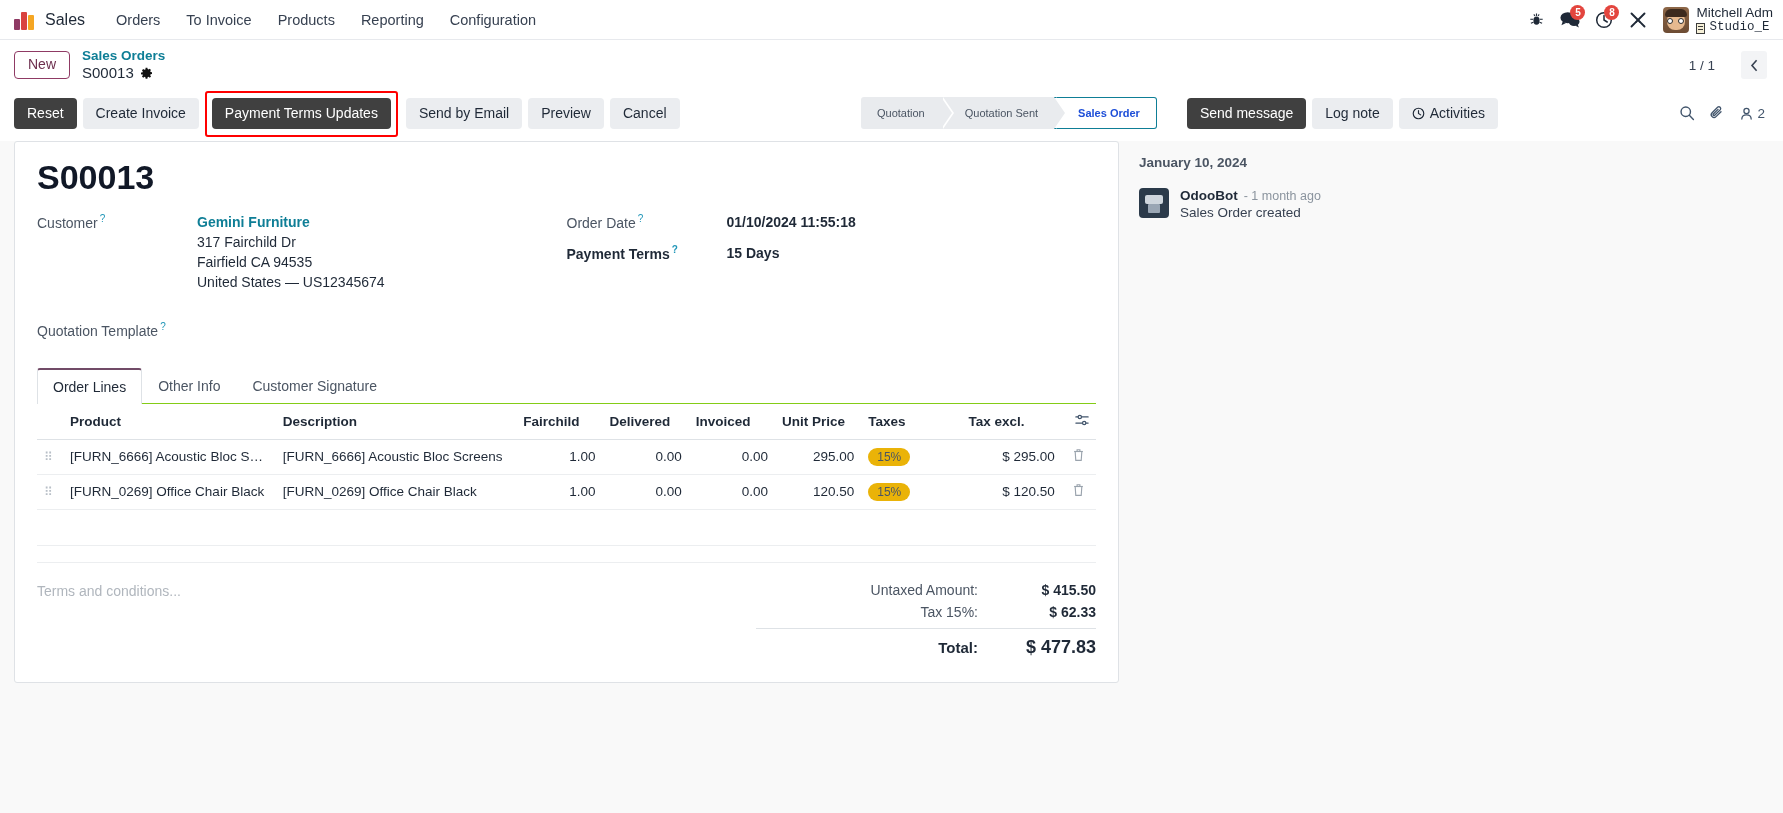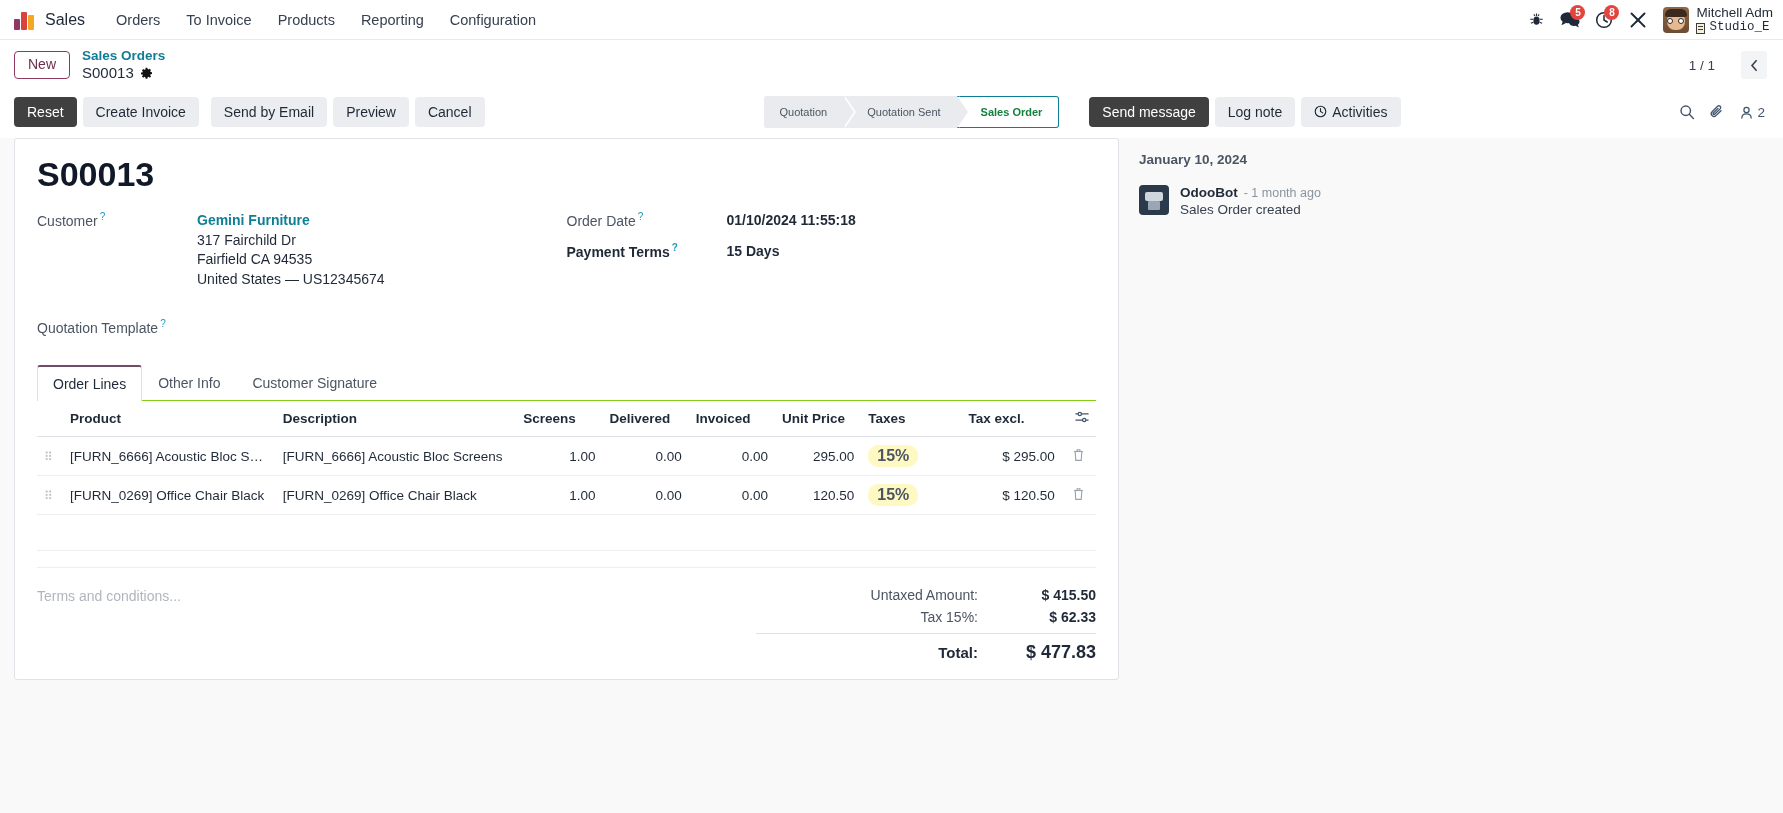--- a/index.html
+++ b/index.html
@@ -122,21 +122,21 @@
     border-left: 11px solid #e9ebee;
   }
   .st::before {
     content: ""; position: absolute; right: -13px; top: 0;
     width: 0; height: 0; z-index: 1;
     border-top: 16px solid transparent; border-bottom: 16px solid transparent;
     border-left: 11px solid #ffffff;
   }
   .st-last::after, .st-last::before { display: none; }
   .st.active {
-    background: #fff; color: #15803d; font-weight: 600;
+    background: #fff; color: #1d4ed8; font-weight: 600;
     border: 1px solid #0e7e96; border-left: 0; border-radius: 0 3px 3px 0;
   }
   .st.active::after { border-left-color: #fff; }
   .st.active::before { border-left-color: #0e7e96; right: -12px; }
 
   .chatter-actions { display: flex; align-items: center; margin-left: 30px; }
   .chatter-tools { display: flex; align-items: center; gap: 14px; margin-left: auto; padding-right: 2px; }
   .ct-ico { color: #41546b; cursor: pointer; display: flex; align-items: center; gap: 3px; font-size: 13.5px; }
 
   
@@ -192,22 +192,22 @@
   .c-prod   { width: 212px; }
   .c-desc   { width: 240px; }
   .c-num    { width: 86px; text-align: right; }
   .c-tax    { width: 100px; text-align: left; }
   .c-excl   { width: 100px; text-align: right; }
   .c-del    { width: 34px; text-align: center; }
   th.c-num, th.c-excl { text-align: right; }
   th.c-tax { text-align: left; }
   .handle { color: #b8bfc7; cursor: grab; font-size: 12px; letter-spacing: 1px; line-height: 1; }
   .tax-pill {
-    display: inline-block; background: #fef9c3; color: #4b5563;
-    border-radius: 10px; padding: 2px 9px; font-size: 16px; font-weight: bold;
+    display: inline-block; background: #eab308; color: #4b5563;
+    border-radius: 10px; padding: 2px 9px; font-size: 12px;
   }
   .trash { color: #9aa3ad; cursor: pointer; }
   .opt-ico { color: #41546b; cursor: pointer; float: right; }
 
   .addlinks td { padding: 10px 7px; border-bottom: 1px solid #eceef0; }
   .addlink { color: #0e7e96; font-size: 13.5px; cursor: pointer; margin-right: 18px; }
   .addlink.gap { margin-left: 20px; }
 
   .spacer-row { height: 36px; }
 
@@ -328,20 +328,23 @@
       <svg width="9" height="13" viewBox="0 0 9 13" fill="none" stroke="#374151" stroke-width="1.6">
           <path d="M6.6 1.3L2 6.5l4.6 5.2"></path>
         </svg>
     </button>
   </div>
 </div>
 
 <div class="act-row">
   <button class="btn btn-primary">Reset</button>
   <button class="btn btn-secondary">Create Invoice</button>
+  <span class="btn-highlight-wrap">
+    <button class="btn btn-primary">Payment Terms Updates</button>
+  </span>
   <button class="btn btn-secondary" style="margin-left:6px">Send by Email</button>
   <button class="btn btn-secondary">Preview</button>
   <button class="btn btn-secondary">Cancel</button>
 
   <div class="statusbar">
     <div class="st">Quotation</div>
     <div class="st">Quotation Sent</div>
     <div class="st active st-last">Sales Order</div>
   </div>
 
@@ -428,21 +431,21 @@
           <div class="tab">Other Info</div>
           <div class="tab">Customer Signature</div>
         </div>
 
         <table class="lines">
           <thead>
             <tr>
               <th class="c-handle"></th>
               <th class="c-prod">Product</th>
               <th class="c-desc">Description</th>
-              <th class="c-num">Screens</th>
+              <th class="c-num">Fairchild</th>
               <th class="c-num">Delivered</th>
               <th class="c-num">Invoiced</th>
               <th class="c-num">Unit Price</th>
               <th class="c-tax">Taxes</th>
               <th class="c-excl">Tax excl.</th>
               <th class="c-del">
                 <span class="opt-ico">
                   <svg width="14" height="14" viewBox="0 0 16 16" stroke="#41546b" stroke-width="1.4" fill="none" stroke-linecap="round">
                     <path d="M1 4.5h14"></path>
                       <path d="M1 11.5h14"></path>

